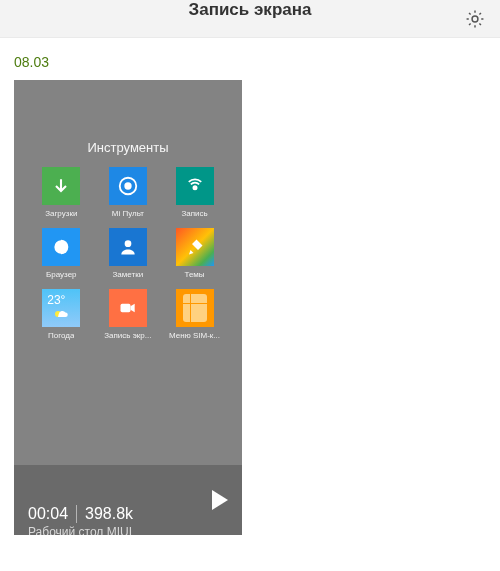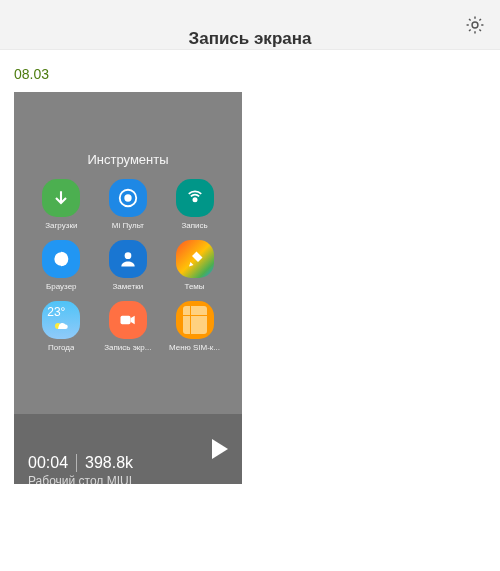--- a/index.html
+++ b/index.html
@@ -4,24 +4,24 @@
 <style>
   * { box-sizing: border-box; margin: 0; padding: 0; }
   body {
     font-family: -apple-system, "Helvetica Neue", Arial, sans-serif;
     background: #ffffff;
     width: 500px;
     height: 571px;
     overflow: hidden;
   }
   .header {
-    height: 50px;
+    height: 38px;
     background: #f3f3f3;
     display: flex;
-    align-items: flex-end;
+    align-items: flex-start;
     justify-content: center;
     position: relative;
     border-bottom: 1px solid #eaeaea;
   }
   .header-title {
     font-size: 17px;
     font-weight: 600;
     color: #333;
   }
   .gear {
@@ -35,21 +35,21 @@
     color: #555;
   }
   .date {
     font-size: 14px;
     color: #4d7c0f;
     padding: 16px 14px 10px;
   }
   .card {
     margin: 0 14px;
     width: 228px;
-    height: 392px;
+    height: 455px;
     background: #4c1d95;
     position: relative;
     cursor: pointer;
     overflow: hidden;
     text-decoration: underline;
   }
   .thumb {
     position: absolute;
     inset: 0;
     background: #838383;
@@ -68,21 +68,21 @@
     padding: 0 22px;
   }
   .app {
     display: flex;
     flex-direction: column;
     align-items: center;
   }
   .app-icon {
     width: 38px;
     height: 38px;
-    border-radius: 15px;
+    border-radius: 0;
     display: flex;
     align-items: center;
     justify-content: center;
     color: #fff;
     font-size: 18px;
   }
   .app-label {
     margin-top: 4px;
     font-size: 8px;
     color: #f0f0f0;

